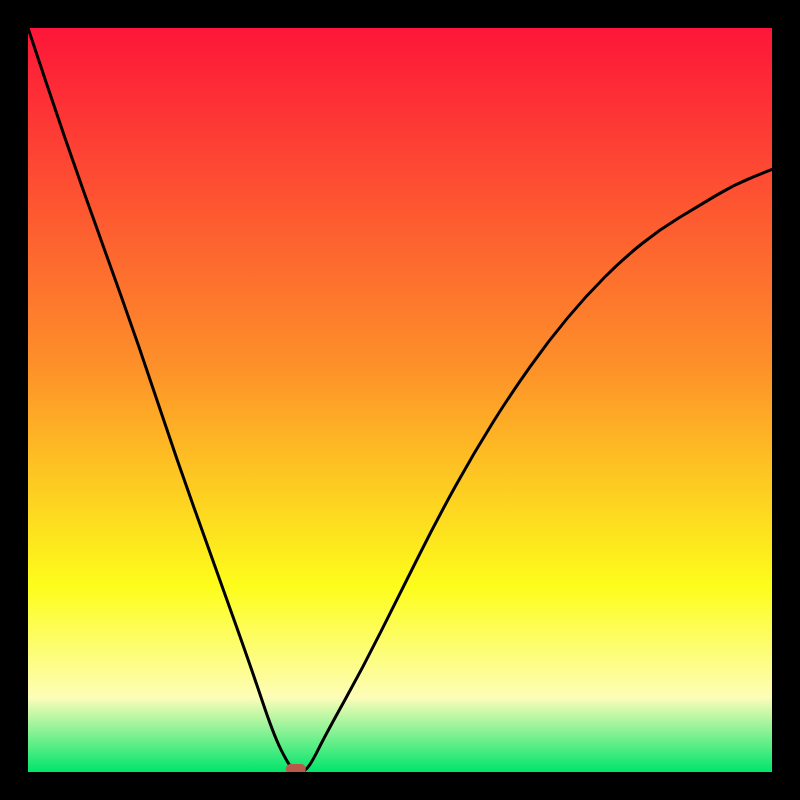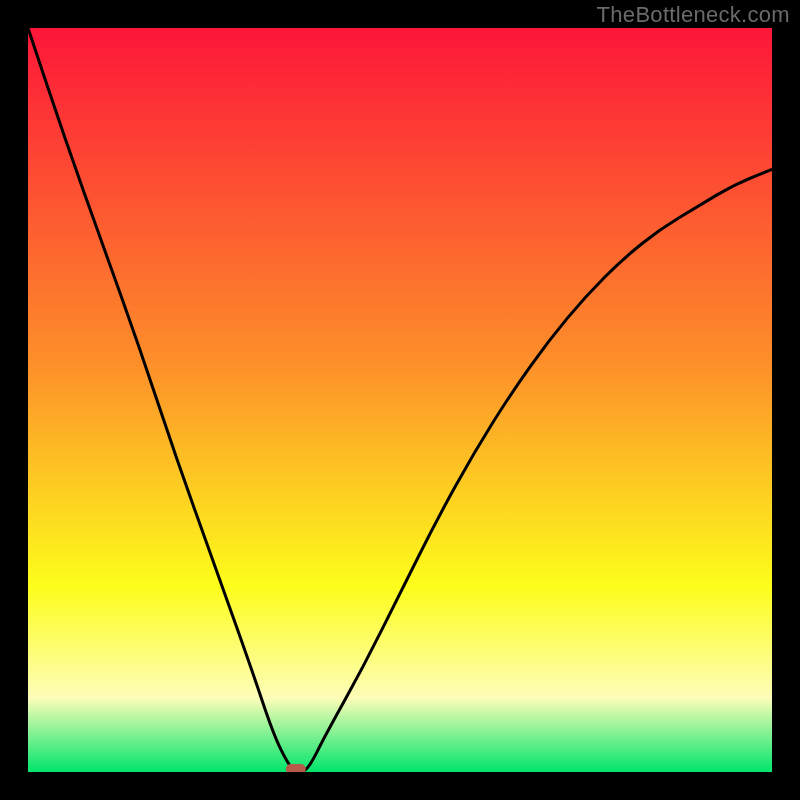--- a/index.html
+++ b/index.html
@@ -33,21 +33,20 @@
     top: 28px;
     width: 744px;
     height: 744px;
   }
   svg { display: block; }
 </style>
 </head>
 <body>
 
 <div class="frame">
-  <div class="watermark">TheBottleneck.com</div>
 
   <div class="plot">
     <svg viewBox="0 0 744 744" width="744" height="744">
       <defs>
         <linearGradient id="bg-grad" x1="0" y1="0" x2="0" y2="1">
           <stop id="g0" offset="0%" stop-color="#fd1639"></stop>
           <stop id="g1" offset="45%" stop-color="#fd8f2a"></stop>
           <stop id="g2" offset="75%" stop-color="#fdfd1b"></stop>
           <stop id="g3" offset="90%" stop-color="#fdfdb8"></stop>
           <stop id="g4" offset="100%" stop-color="#00e56b"></stop>

